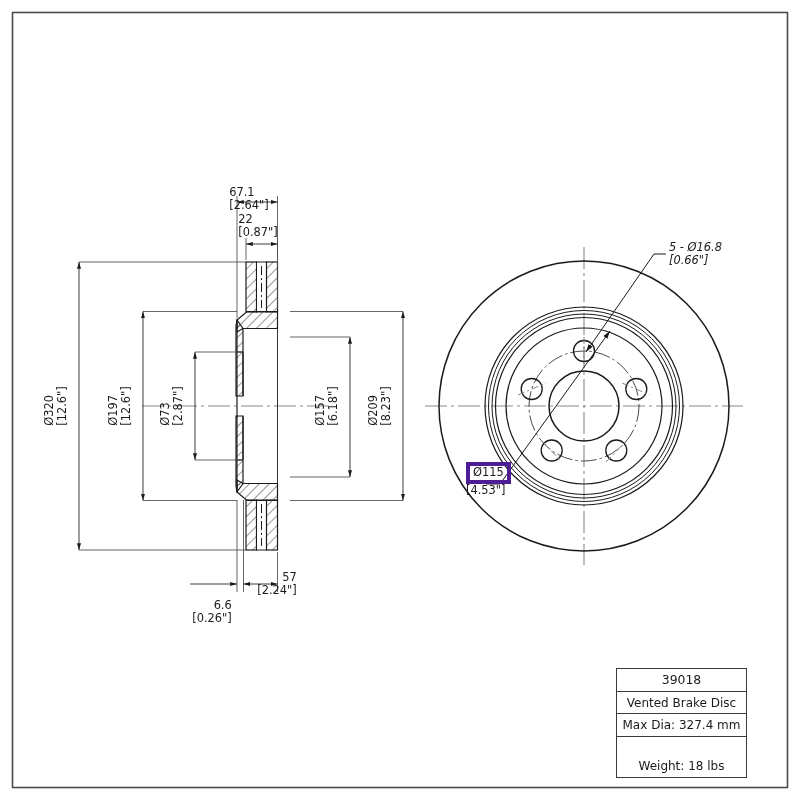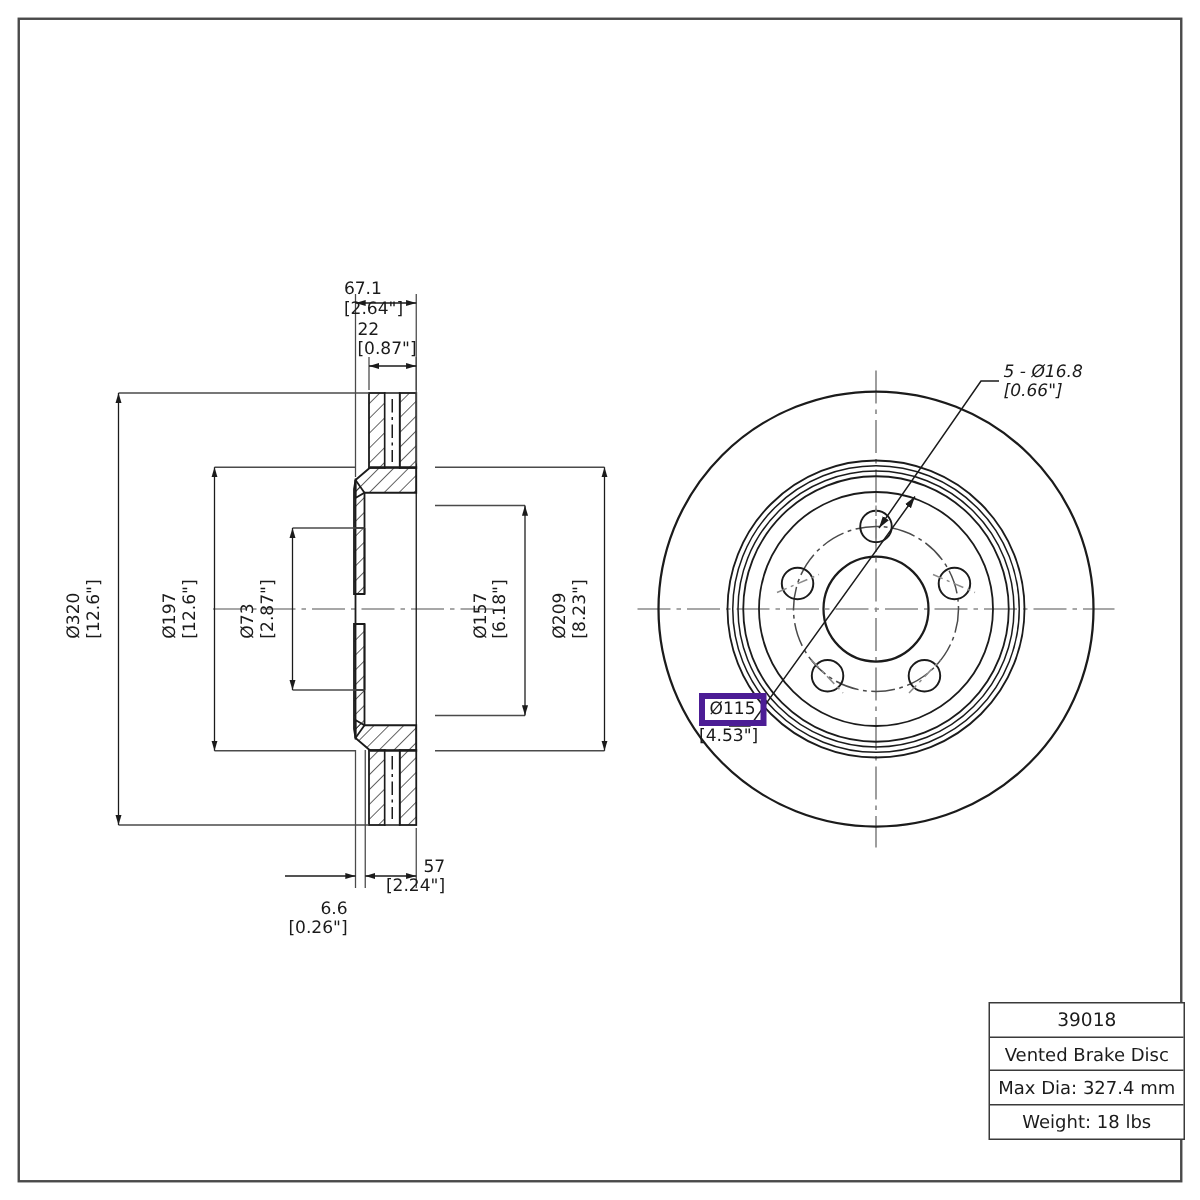--- a/index.html
+++ b/index.html
@@ -7,36 +7,36 @@
     width:800px;height:800px;overflow:hidden;
     font-family:"DejaVu Sans","Liberation Sans",sans-serif;
     color:#1b1b1b;
   }
   #sheet{position:relative;width:664px;height:800px;}
   #drawing{position:absolute;left:0;top:0;width:800px;height:800px;}
 
   
   .tb{
     position:absolute;
-    left:659px;top:668px;width:131px;
+    left:616px;top:668px;width:131px;
     border:1px solid #3a3a3a;
     background:#ffffff;
     box-sizing:border-box;
   }
   .tb-row{
     height:22.6px;line-height:22.6px;
     text-align:center;
     font-size:12px;
     color:#1b1b1b;
     border-bottom:1px solid #3a3a3a;
     box-sizing:border-box;
     white-space:nowrap;
     overflow:hidden;
   }
-  .tb-row:last-child{border-bottom:none;}
+  .tb-row:last-child{border-bottom:none;margin-top:18px;}
   .tb-row.part{font-size:12.4px;}
 
   
   .dim{
     position:absolute;
     font-size:11.4px;
     line-height:12.6px;
     color:#1b1b1b;
     white-space:nowrap;
   }

